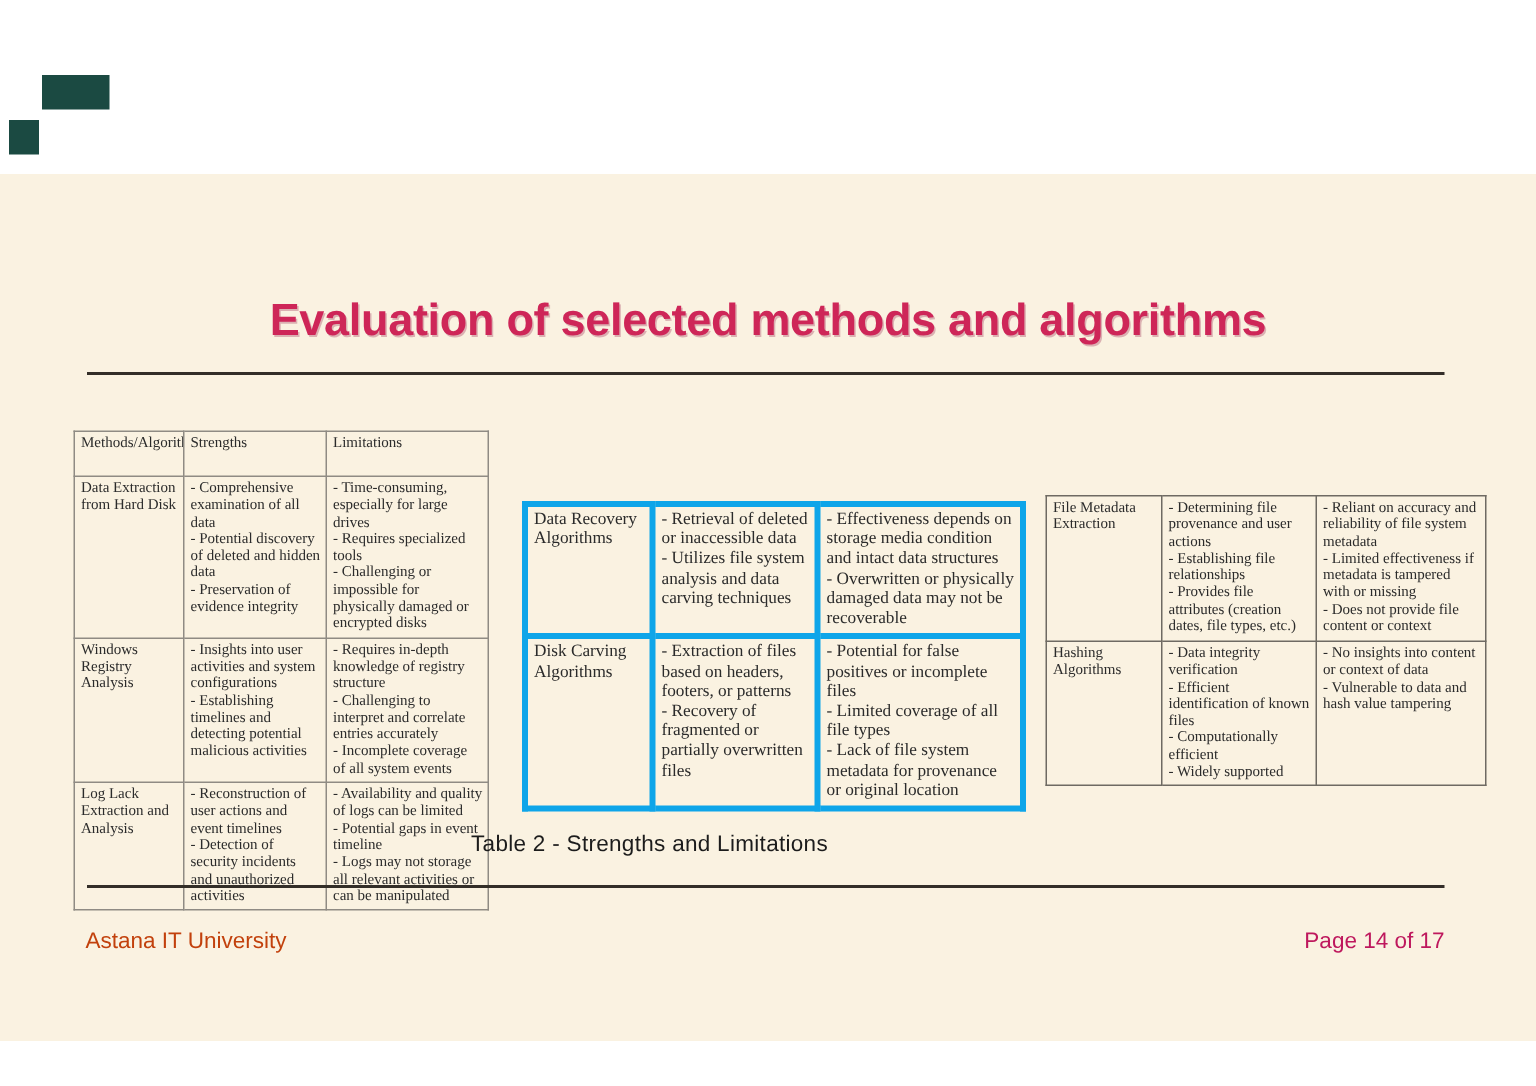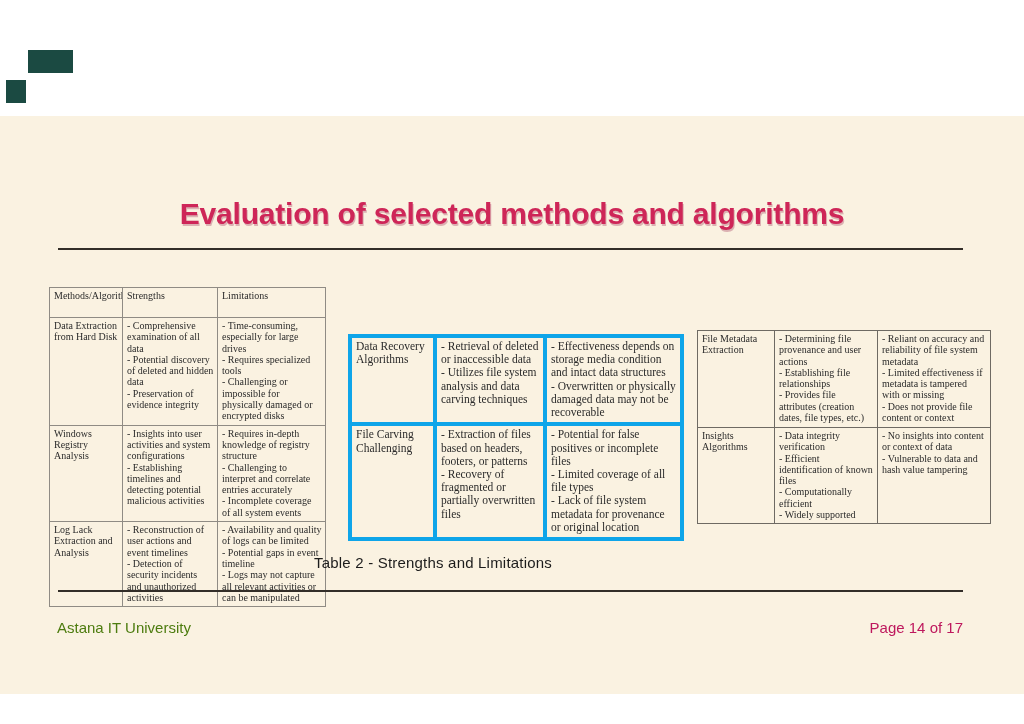--- a/index.html
+++ b/index.html
@@ -11,21 +11,21 @@
   .decor-b{left:6px;top:36px;width:20px;height:23px;}
   .decor-c{left:57px;top:694px;width:73px;height:28px;}
   .title{position:absolute;left:0;top:153px;width:1024px;text-align:center;
          font-size:30px;line-height:34px;font-weight:700;color:#ce2658;
          text-shadow:1px 1.5px 0 rgba(150,25,70,0.30);letter-spacing:-0.2px;}
   .rule{position:absolute;left:58px;width:905px;height:2px;background:#332e28;}
   .rule-top{top:204px;}
   .rule-bottom{top:546px;}
   .caption{position:absolute;left:0;top:510px;width:866px;text-align:center;
            font-size:15px;color:#1c1c1c;letter-spacing:0.2px;}
-  .footer-left{position:absolute;left:57px;top:575px;font-size:15px;color:#4d7c0f;}
+  .footer-left{position:absolute;left:57px;top:575px;font-size:15px;color:#c2410c;}
   .footer-right{position:absolute;right:61px;top:575px;font-size:15px;color:#be185d;}
   table.tbl{position:absolute;border-collapse:collapse;table-layout:fixed;
             font-family:"Liberation Serif",serif;color:#2b2b2b;}
   table.tbl th,table.tbl td{vertical-align:top;text-align:left;font-weight:normal;
             padding:2px 3px 3px 4px;white-space:pre-line;overflow:hidden;}
   .t1{left:49px;top:243px;width:276px;font-size:10px;line-height:1.13;}
   .t1 th,.t1 td{border:1px solid #8f8b84;}
   .t2{left:348px;top:290px;width:332px;font-size:11.5px;line-height:1.15;
       border:2px solid #3b3833;}
   .t2 td{border:4px solid #0ea5e9;}
@@ -75,41 +75,41 @@
         <td>- Requires in-depth knowledge of registry structure
 - Challenging to interpret and correlate entries accurately
 - Incomplete coverage of all system events</td>
       </tr>
       <tr style="height:77px">
         <td>Log Lack Extraction and Analysis</td>
         <td>- Reconstruction of user actions and event timelines
 - Detection of security incidents and unauthorized activities</td>
         <td>- Availability and quality of logs can be limited
 - Potential gaps in event timeline
-- Logs may not capture all relevant activities or can be manipulated</td>
+- Logs may not storage all relevant activities or can be manipulated</td>
       </tr>
     </tbody>
   </table>
 
   <table class="tbl t2">
     <colgroup>
         <col style="width:85px">
         <col style="width:110px">
         <col style="width:137px">
       </colgroup>
     <tbody>
       <tr style="height:82px">
         <td>Data Recovery Algorithms</td>
         <td>- Retrieval of deleted or inaccessible data
 - Utilizes file system analysis and data carving techniques</td>
         <td>- Effectiveness depends on storage media condition and intact data structures
 - Overwritten or physically damaged data may not be recoverable</td>
       </tr>
       <tr style="height:91px">
-        <td>File Carving Challenging</td>
+        <td>Disk Carving Algorithms</td>
         <td>- Extraction of files based on headers, footers, or patterns
 - Recovery of fragmented or partially overwritten files</td>
         <td>- Potential for false positives or incomplete files
 - Limited coverage of all file types
 - Lack of file system metadata for provenance or original location</td>
       </tr>
     </tbody>
   </table>
 
   <table class="tbl t3">
@@ -122,21 +122,21 @@
       <tr style="height:97px">
         <td>File Metadata Extraction</td>
         <td>- Determining file provenance and user actions
 - Establishing file relationships
 - Provides file attributes (creation dates, file types, etc.)</td>
         <td>- Reliant on accuracy and reliability of file system metadata
 - Limited effectiveness if metadata is tampered with or missing
 - Does not provide file content or context</td>
       </tr>
       <tr style="height:84px">
-        <td>Insights Algorithms</td>
+        <td>Hashing Algorithms</td>
         <td>- Data integrity verification
 - Efficient identification of known files
 - Computationally efficient
 - Widely supported</td>
         <td>- No insights into content or context of data
 - Vulnerable to data and hash value tampering</td>
       </tr>
     </tbody>
   </table>
 

